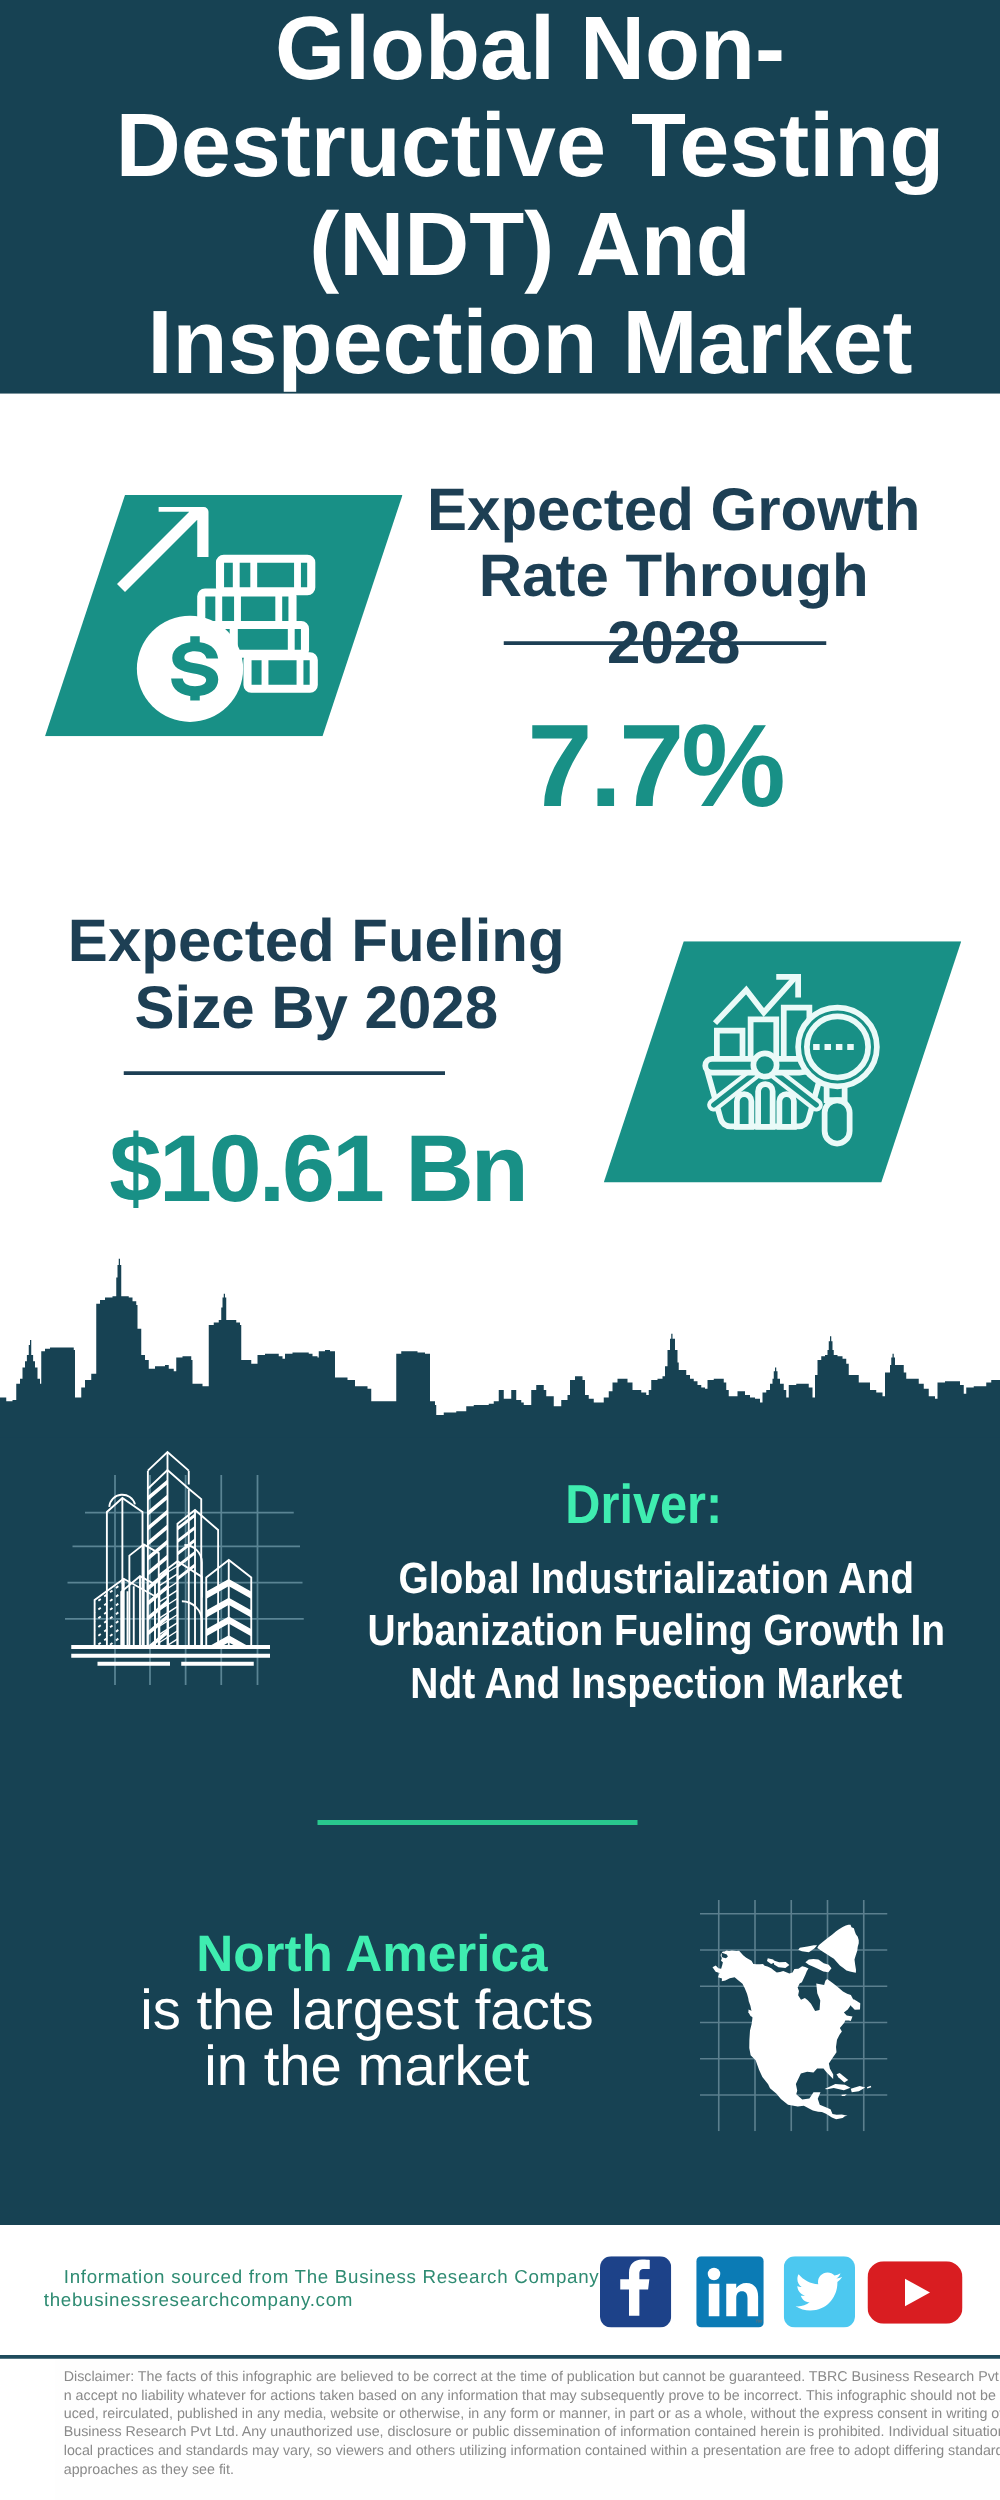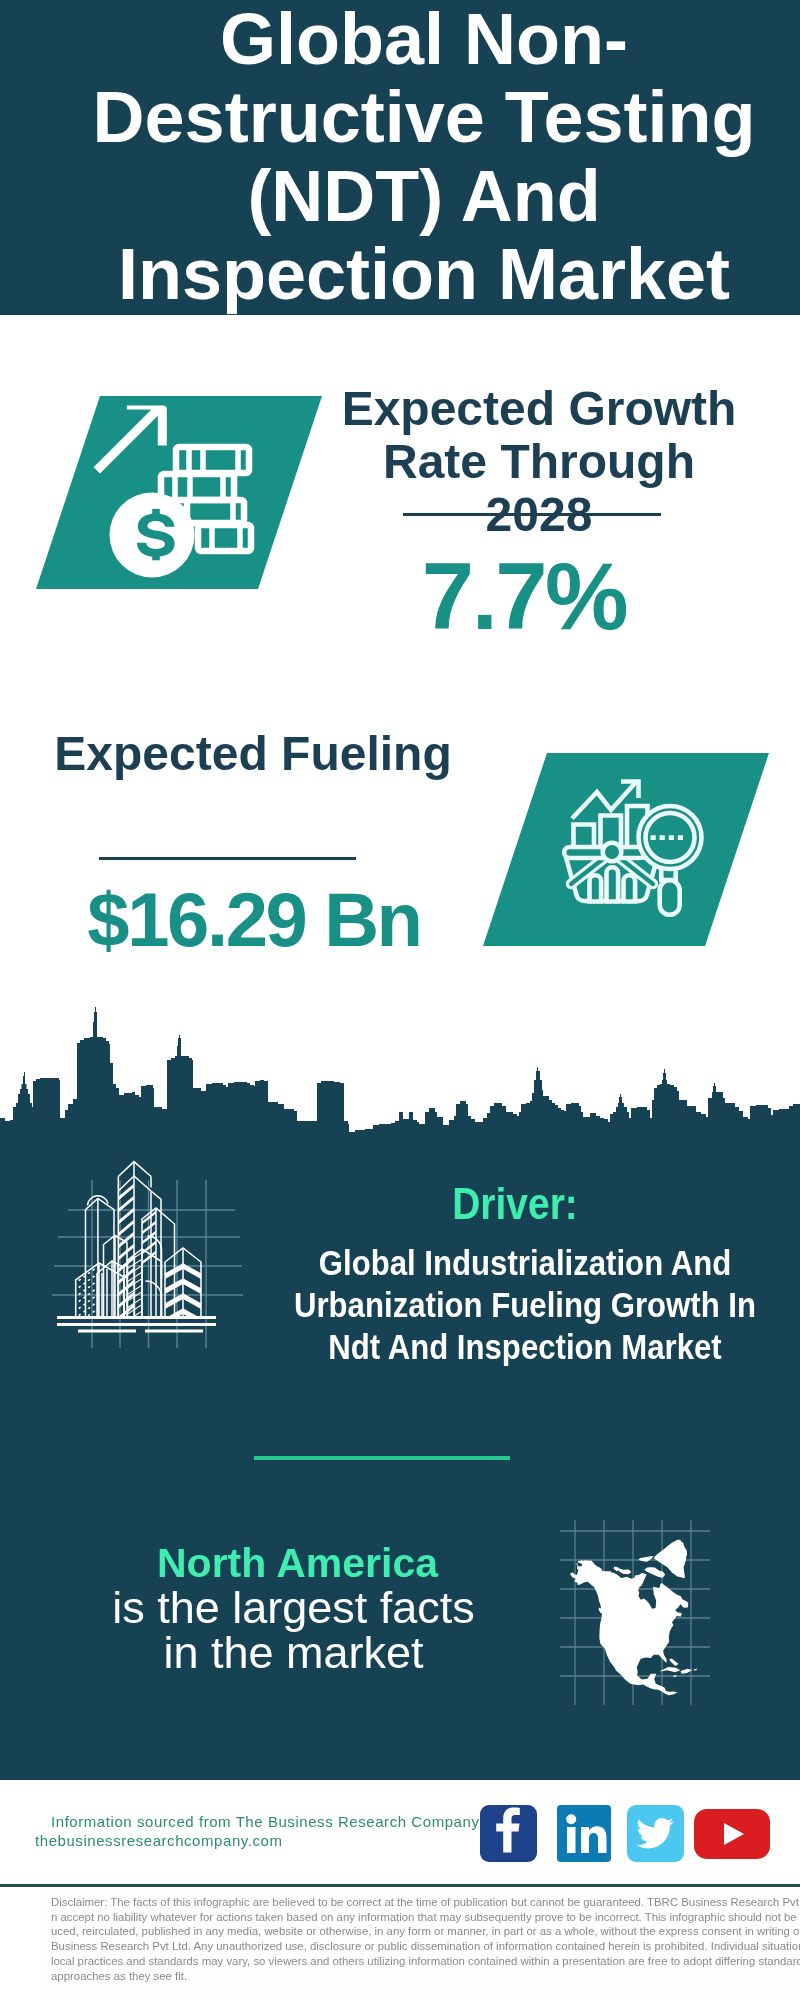--- a/index.html
+++ b/index.html
@@ -12,21 +12,21 @@
   .header .titlewrap{padding-top:0px;padding-left:48px;}
 
   
   .whitebody{position:absolute;left:0;top:315px;width:800px;height:830px;background:#fff;}
 
   .para{position:absolute;}
   .para svg{display:block;}
 
   .statlabel{position:absolute;text-align:center;color:#1d3f54;font-weight:700;font-size:48px;line-height:53px;}
   .statrule{position:absolute;height:3px;background:#1d3f54;}
-  .statval{position:absolute;text-align:center;color:#189086;font-weight:700;font-size:94px;line-height:94px;letter-spacing:-2.5px;}
+  .statval{position:absolute;text-align:center;color:#189086;font-weight:700;font-size:94px;line-height:94px;letter-spacing:-2.5px;margin-top:16px;}
   .statval.sv2{font-size:76px;line-height:76px;letter-spacing:-2.4px;}
 
   
   .darkbody{position:absolute;left:0;top:1140px;width:800px;height:640px;background:#174253;}
   .skyline{position:absolute;left:0;top:1005px;width:800px;height:140px;}
 
   .driverhead{position:absolute;color:#3fedb0;font-weight:700;font-size:44px;line-height:44px;text-align:center;transform:scaleX(0.885);white-space:nowrap;}
   .drivertext{position:absolute;color:#fff;font-weight:700;font-size:35px;line-height:42px;text-align:center;transform:scaleX(0.89);white-space:nowrap;}
   .mintrule{position:absolute;height:4px;background:#29c88e;}
 
@@ -100,23 +100,24 @@
   </div>
   <div class="statlabel" style="left:327px;top:382px;width:424px;">
     <div>Expected Growth</div>
     <div>Rate Through 2028</div>
   </div>
   <div class="statrule" style="left:403px;top:513px;width:258px;"></div>
   <div class="statval" style="left:312px;top:550px;width:424px;">7.7%</div>
 
   <div class="statlabel" style="left:41px;top:727px;width:424px;">
     <div>Expected Fueling</div>
+    <div>Size By 2028</div>
   </div>
   <div class="statrule" style="left:99px;top:857px;width:257px;"></div>
-  <div class="statval sv2" style="left:42px;top:882px;width:424px;">$16.29 Bn</div>
+  <div class="statval sv2" style="left:42px;top:882px;width:424px;">$10.61 Bn</div>
 
   <div class="para" style="left:483px;top:753px;width:286px;height:194px;">
     <svg width="286" height="193" viewBox="0 0 286 193">
       <polygon points="64,0 286,0 222,193 0,193" fill="#189086"></polygon>
       <g transform="translate(-483,-753)">
         <g fill="none" stroke="#eafaf8" stroke-width="4.6" stroke-linejoin="miter">
 
           <polyline points="572,818.5 597,792 611,810 636.5,781.5" stroke-linecap="butt"></polyline>
           <polyline points="621,781.5 638.5,781.5 638.5,798" stroke-linecap="butt"></polyline>
 

